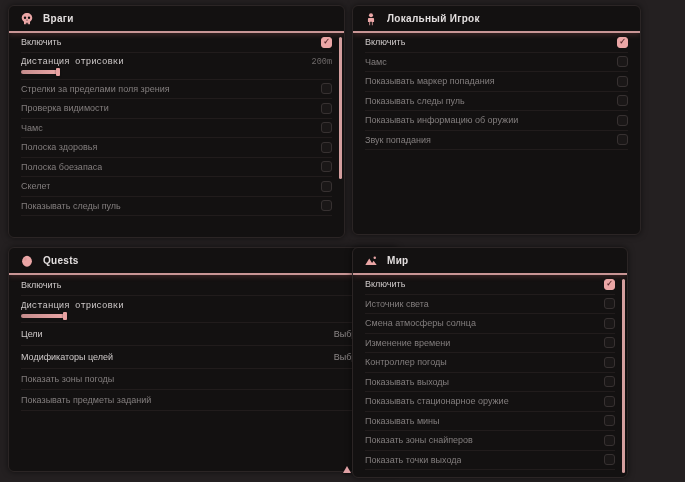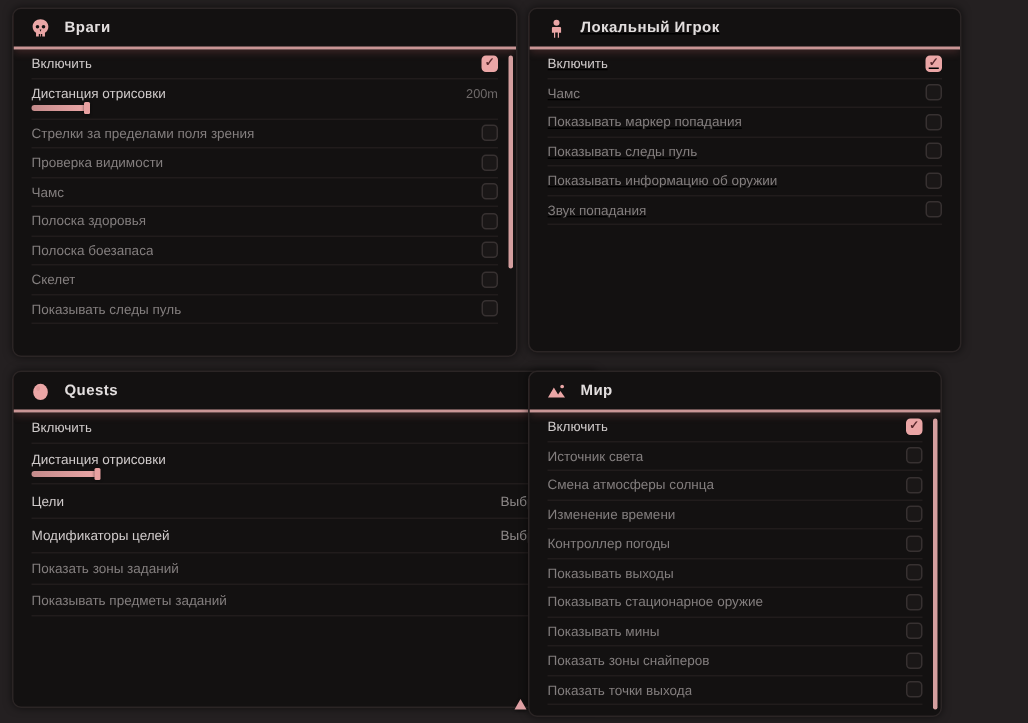--- a/index.html
+++ b/index.html
@@ -13,21 +13,21 @@
 
   .panel {
     position:absolute;
     background:#131111;
     border:1px solid #2b2525;
     border-radius:6px;
     overflow:hidden;
     box-shadow:0 0 6px rgba(0,0,0,.55);
   }
   .panel-0 { left:8px;   top:5px;   width:337px; height:233px; }
-  .panel-1 { left:352px; top:5px;   width:289px; height:230px;text-decoration:underline; }
+  .panel-1 { left:352px; top:5px;   width:289px; height:230px; }
   .panel-2 { left:8px;   top:247px; width:391px; height:225px; }
   .panel-3 { left:352px; top:247px; width:276px; height:231px; }
 
   .panel-header {
     height:27px;
     display:flex; align-items:center; gap:9px;
     padding:0 11px;
     border-bottom:2px solid #c99595;
     box-shadow:0 2px 5px rgba(190,100,100,.22);
   }
@@ -54,21 +54,21 @@
     background:#1a1717; border:1px solid #373131;
     display:flex; align-items:center; justify-content:center;
   }
   .checkbox.checked { background:#eba6a6; border-color:#eba6a6; }
   .checkbox .check { font-size:8px; font-weight:bold; color:#59292d; line-height:1; }
 
   .row.slider {
     height:27px;
     flex-direction:column; align-items:stretch; justify-content:center; gap:3px;
   }
-  .row-top { display:flex; align-items:center; justify-content:space-between; }
+  .row-top { display:flex; align-items:center; justify-content:space-between;font-family:Liberation Mono, monospace; }
   .value { font-size:8.5px; color:#6e6969; }
   .track { position:relative; height:4px; width:100%; }
   .fill {
     position:relative; height:4px; border-radius:2px;
     background:linear-gradient(90deg,#c48b8b,#eba6a6);
   }
   .handle {
     position:absolute; right:-2px; top:-2px;
     width:4px; height:8px; border-radius:1px;
     background:#e8a1a1; box-shadow:0 0 2px rgba(0,0,0,.6);
@@ -243,21 +243,21 @@
           </span>
         </div>
         <div class="row select bright">
           <span class="label">Модификаторы целей</span>
           <span class="select-value">
             <span>Выбрать</span>
             <i class="chevron"></i>
           </span>
         </div>
         <div class="row toggle">
-          <span class="label">Показать зоны заданий</span>
+          <span class="label">Показать зоны погоды</span>
           <span class="checkbox"></span>
         </div>
         <div class="row toggle">
           <span class="label">Показывать предметы заданий</span>
           <span class="checkbox"></span>
         </div>
       </div>
   </section>
 
   <section class="panel panel-3">

